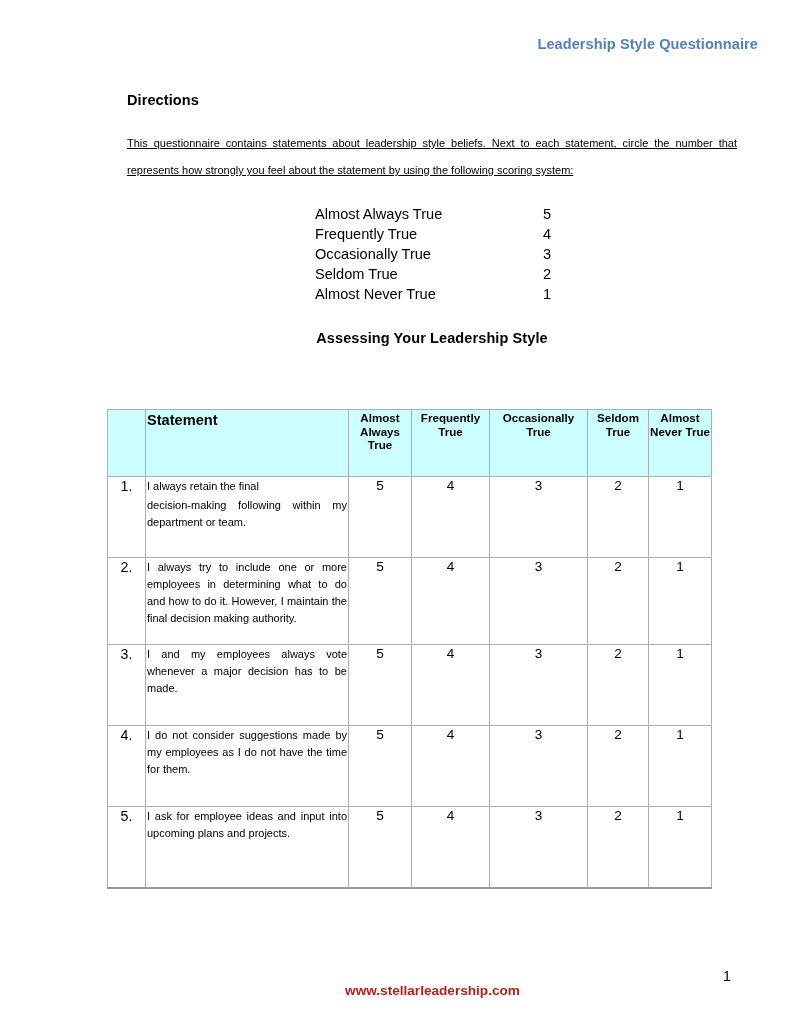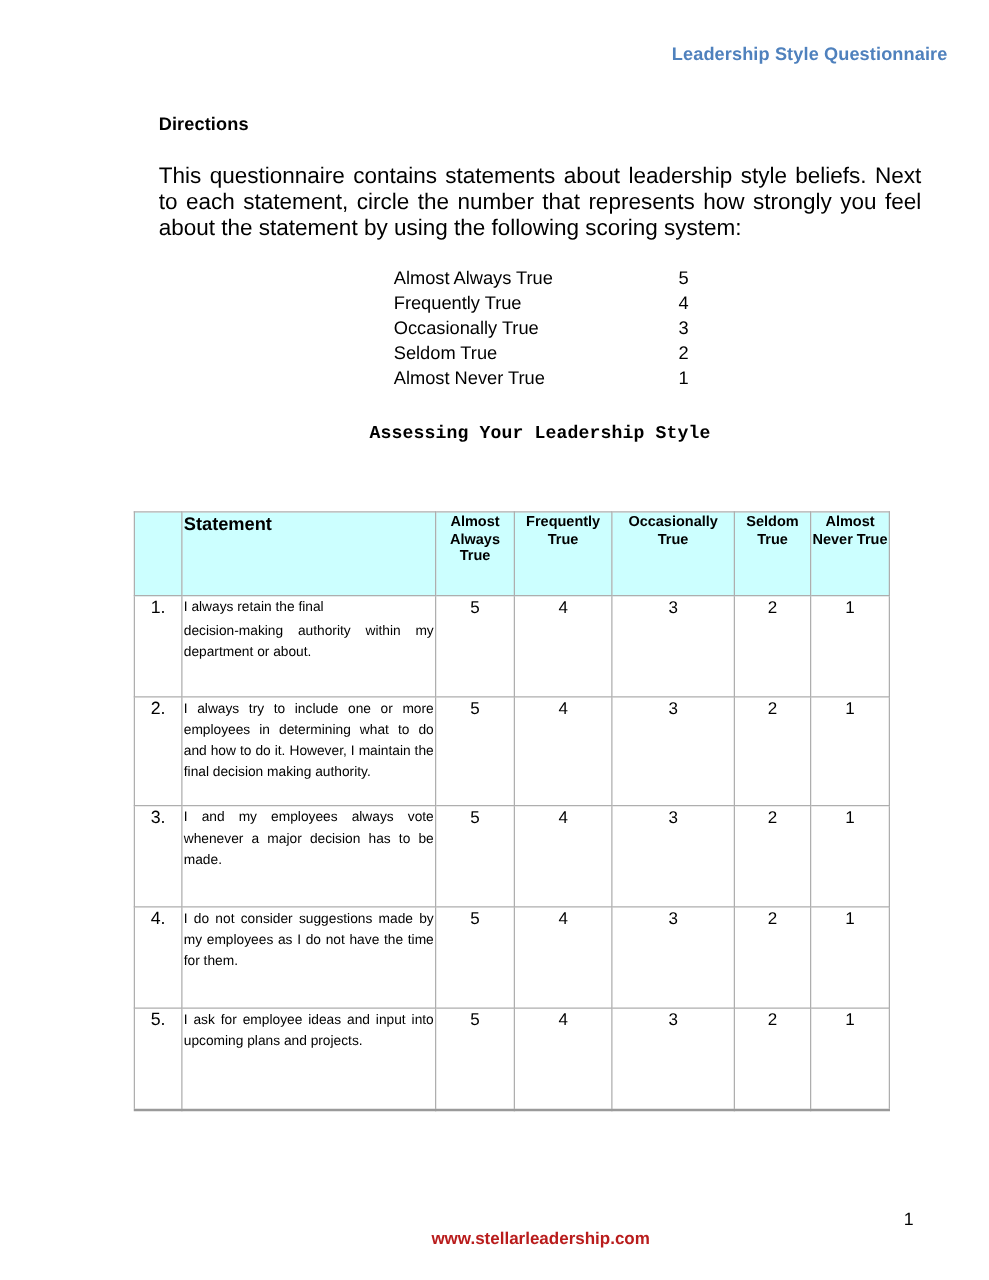--- a/index.html
+++ b/index.html
@@ -47,25 +47,26 @@
   }
 
   .section-title {
     font-size: 14.5px;
     font-weight: bold;
     margin: 0 0 22px 0;
     letter-spacing: 0.1px;
   }
 
   p.para {
-    font-size: 18px;
-    line-height: 21px;
+    font-size: 11px;
+    line-height: 27px;
     margin: 0;
     text-align: justify;
     text-justify: inter-word;
+    text-decoration: underline;
   }
 
   .scoring {
     margin: 20px 0 0 0;
     padding: 0;
     list-style: none;
     width: 330px;
     margin-left: 188px;
   }
   .scoring li {
@@ -77,21 +78,20 @@
   .scoring .value { width: 14px; text-align: right; }
 
   .para-honest { margin-top: 22px; }
 
   .assess-title {
     text-align: center;
     font-size: 14.5px;
     font-weight: bold;
     margin: 26px 0 0 0;
     letter-spacing: 0.1px;
-    font-family: Liberation Mono, monospace;
   }
 
   
   .tbl-wrap {
     position: absolute;
     left: 70px;
     top: 409px;
     width: 583px;
   }
   table.q {
@@ -248,21 +248,21 @@
           <th class="c-a">Almost Always True</th>
           <th class="c-b">Frequently True</th>
           <th class="c-c">Occasionally True</th>
           <th class="c-d">Seldom True</th>
           <th class="c-e">Almost Never True</th>
         </tr>
       </thead>
       <tbody>
         <tr class="r1">
           <td class="num">1.</td>
-          <td class="stmt"><span class="first-line">I always retain the final</span><span>decision-making authority within my department or about.</span></td>
+          <td class="stmt"><span class="first-line">I always retain the final</span><span>decision-making following within my department or team.</span></td>
           <td class="score">5</td>
           <td class="score">4</td>
           <td class="score">3</td>
           <td class="score">2</td>
           <td class="score">1</td>
         </tr>
         <tr class="r2">
           <td class="num">2.</td>
           <td class="stmt">I always try to include one or more employees in determining what to do and how to do it. However, I maintain the final decision making authority.</td>
           <td class="score">5</td>

